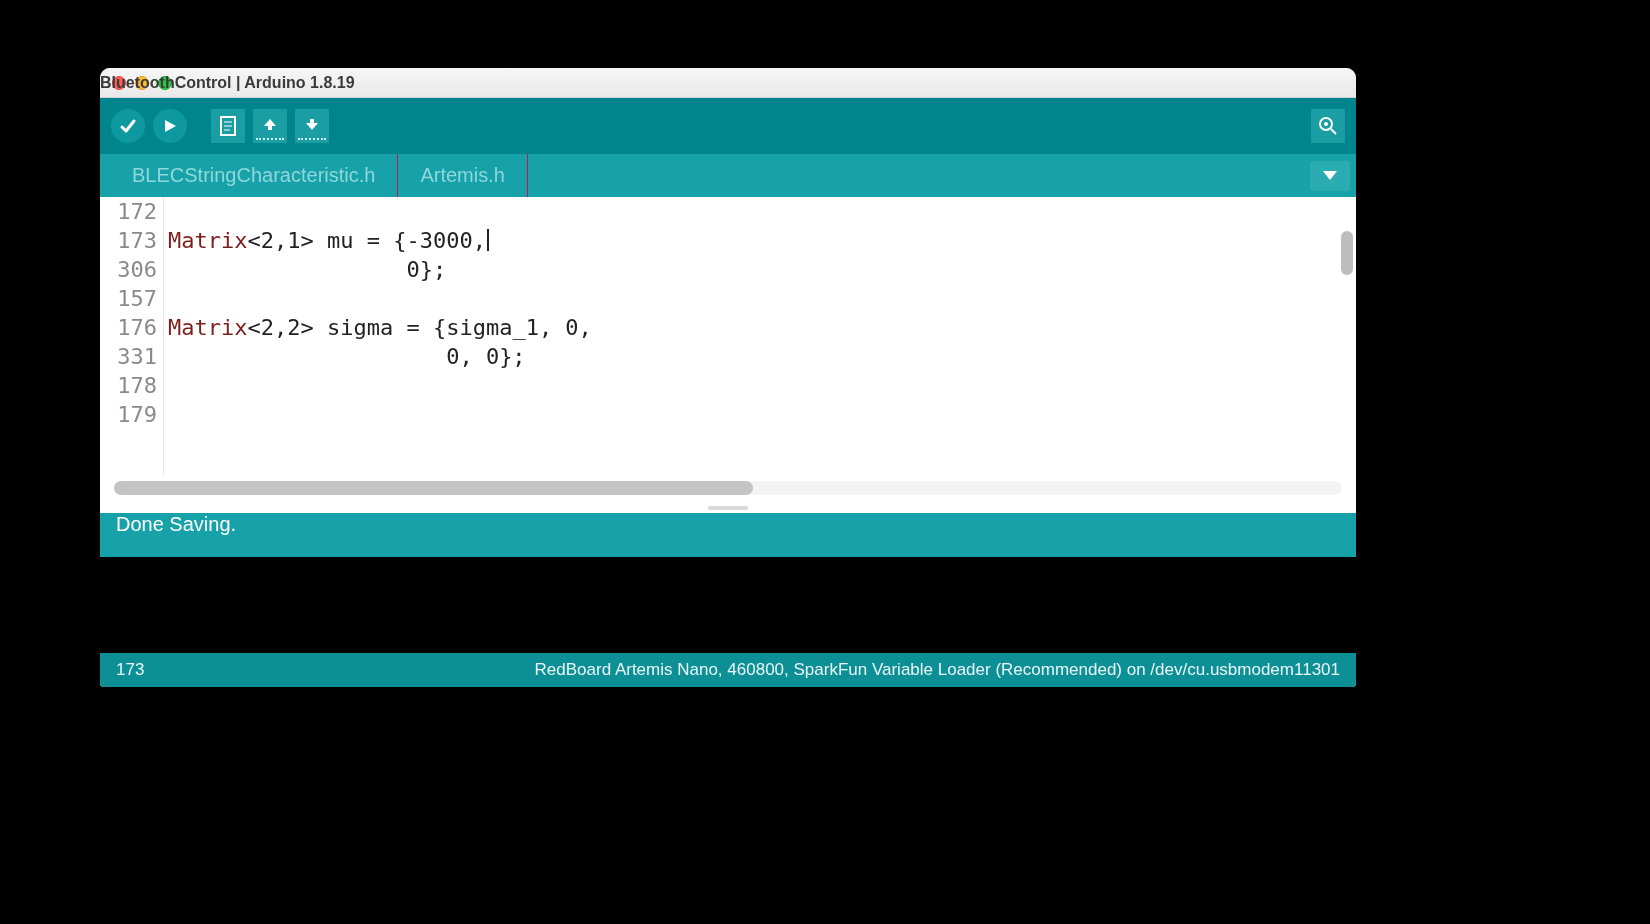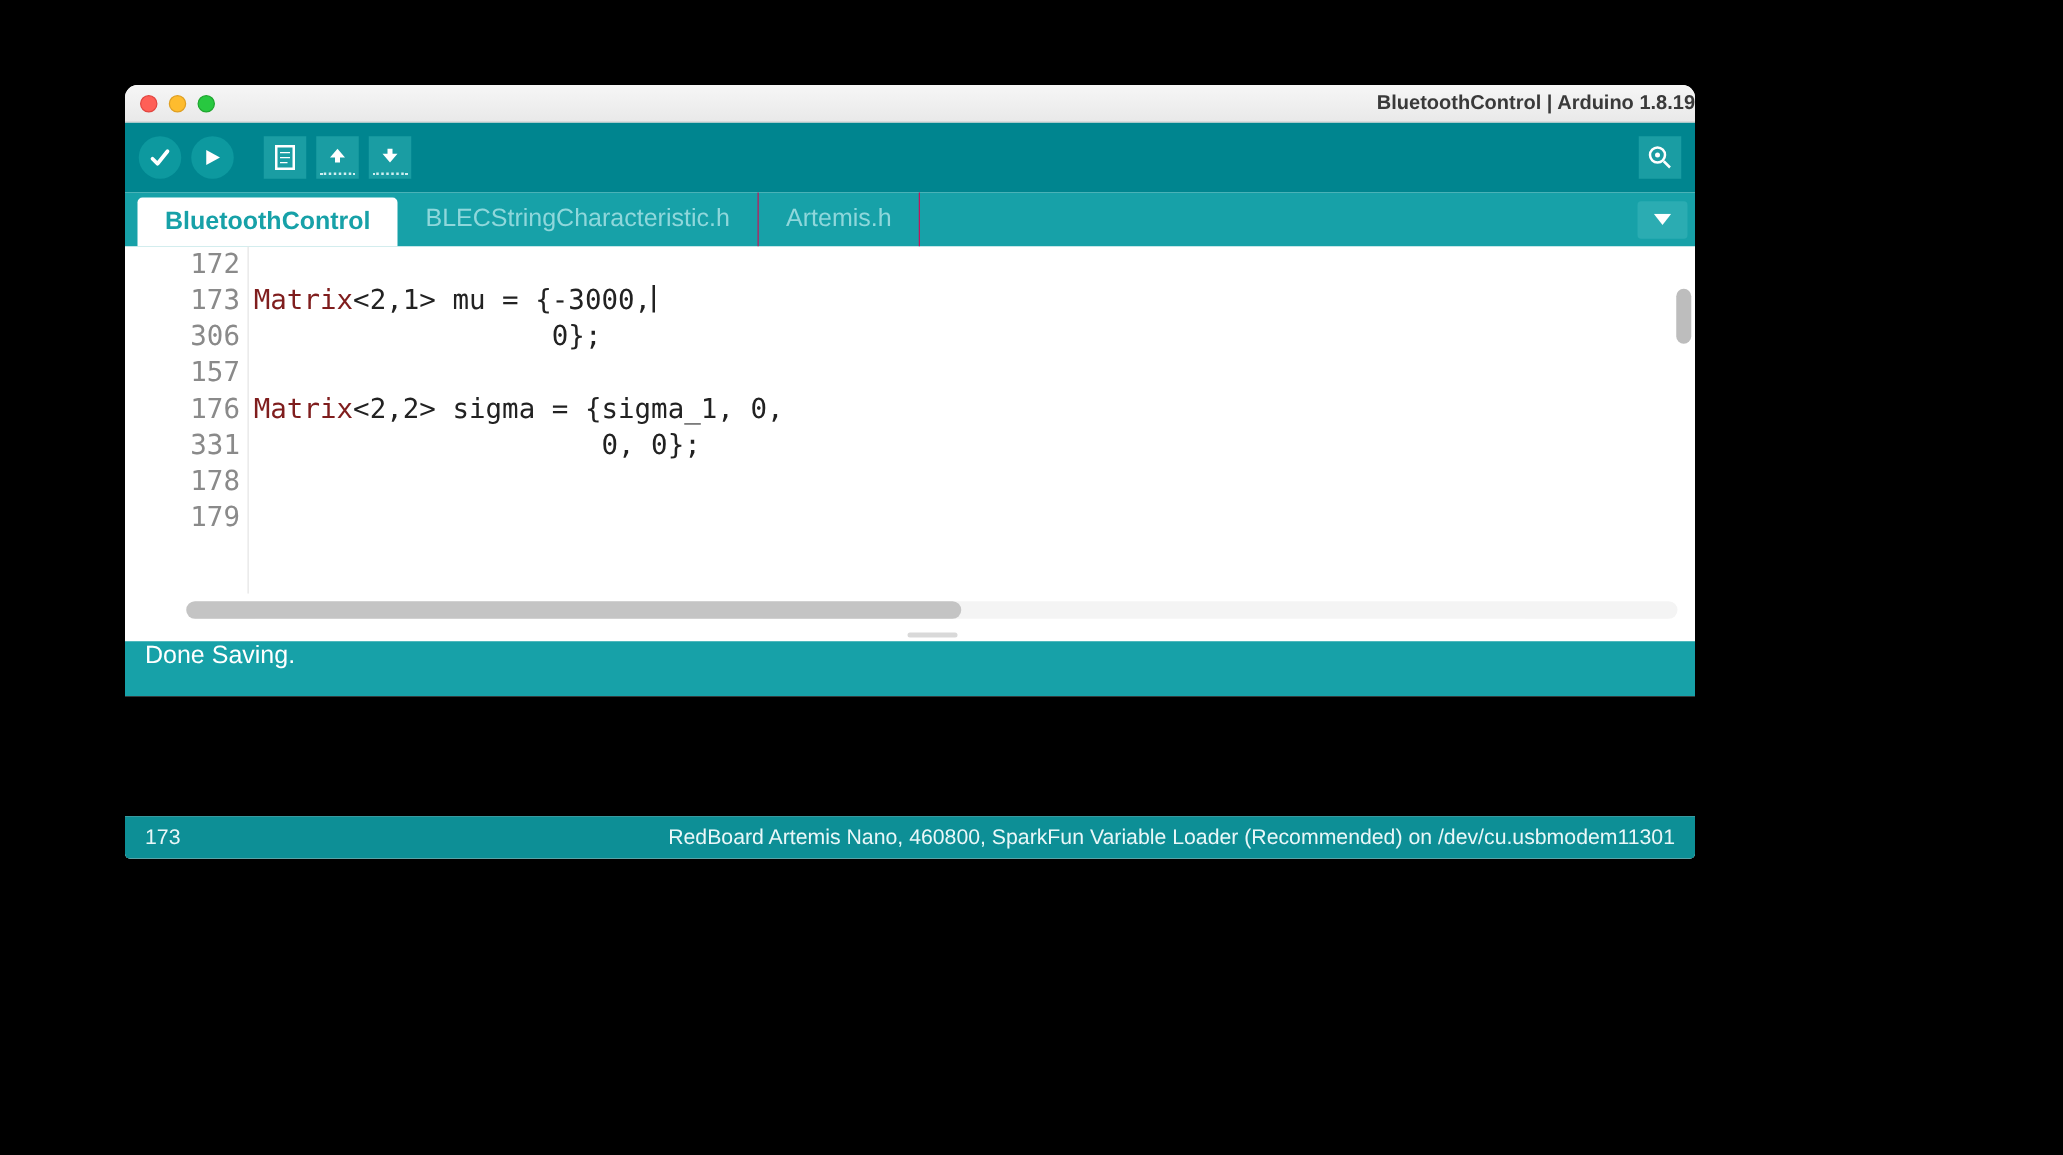--- a/index.html
+++ b/index.html
@@ -40,21 +40,21 @@
   .traffic span {
     width: 14px; height: 14px; border-radius: 50%;
     display: inline-block;
   }
   .tl-close { background: #ff5f57; border:1px solid #e24640;}
   .tl-min   { background: #febc2e; border:1px solid #dfa023;}
   .tl-zoom  { background: #28c840; border:1px solid #1fa72f;}
   .titlebar-title {
     position: absolute;
     left: 0; right: 0;
-    text-align: right;
+    text-align: left;
     font-weight: 600;
     font-size: 16px;
     color: #3a3a3a;
     pointer-events: none;
   }
   
   .toolbar {
     height: 56px;
     background: #00858f;
     display: flex;
@@ -118,21 +118,20 @@
     height:30px; align-self:center;
     border-radius:3px;
   }
   
   .editor-wrap {
     flex: 1;
     display: flex;
     flex-direction: column;
     background:#fff;
     min-height:0;
-    margin-left:35px;
   }
   .editor {
     flex:1;
     display:flex;
     font-family: "Menlo","Monaco","Consolas",monospace;
     font-size: 22px;
     line-height: 29px;
     color:#222;
     overflow:hidden;
     padding-right:14px;
@@ -270,23 +269,20 @@
         <svg width="22" height="22" viewBox="0 0 22 22">
             <circle cx="9" cy="9" r="6" fill="none" stroke="#fff" stroke-width="2"></circle>
             <line x1="14" y1="14" x2="19" y2="19" stroke="#fff" stroke-width="2"></line>
             <circle cx="9" cy="9" r="2" fill="#fff"></circle>
           </svg>
       </div>
     </div>
   </div>
 
   <div class="tabrow">
-    <div class="tab active">
-      <span>BluetoothControl</span>
-    </div>
     <div class="tab">
       <span>BLECStringCharacteristic.h</span>
     </div>
     <div class="tab">
       <span>Artemis.h</span>
     </div>
     <div class="tab-dropdown">
       <svg width="14" height="10" viewBox="0 0 14 10">
           <polygon points="0,0 14,0 7,9" fill="#fff"></polygon>
         </svg>

